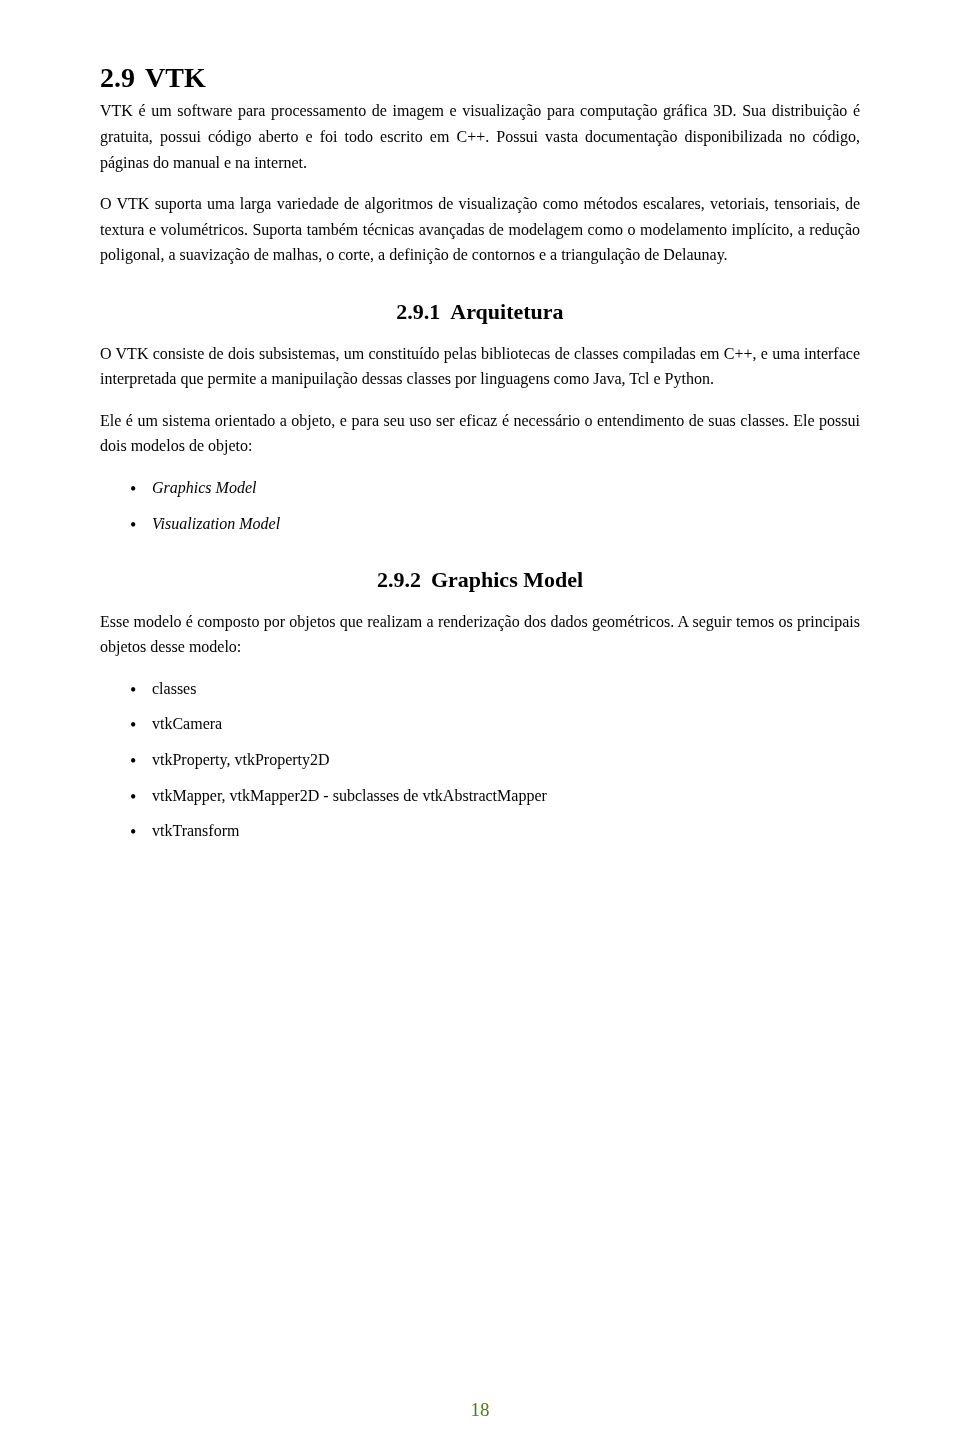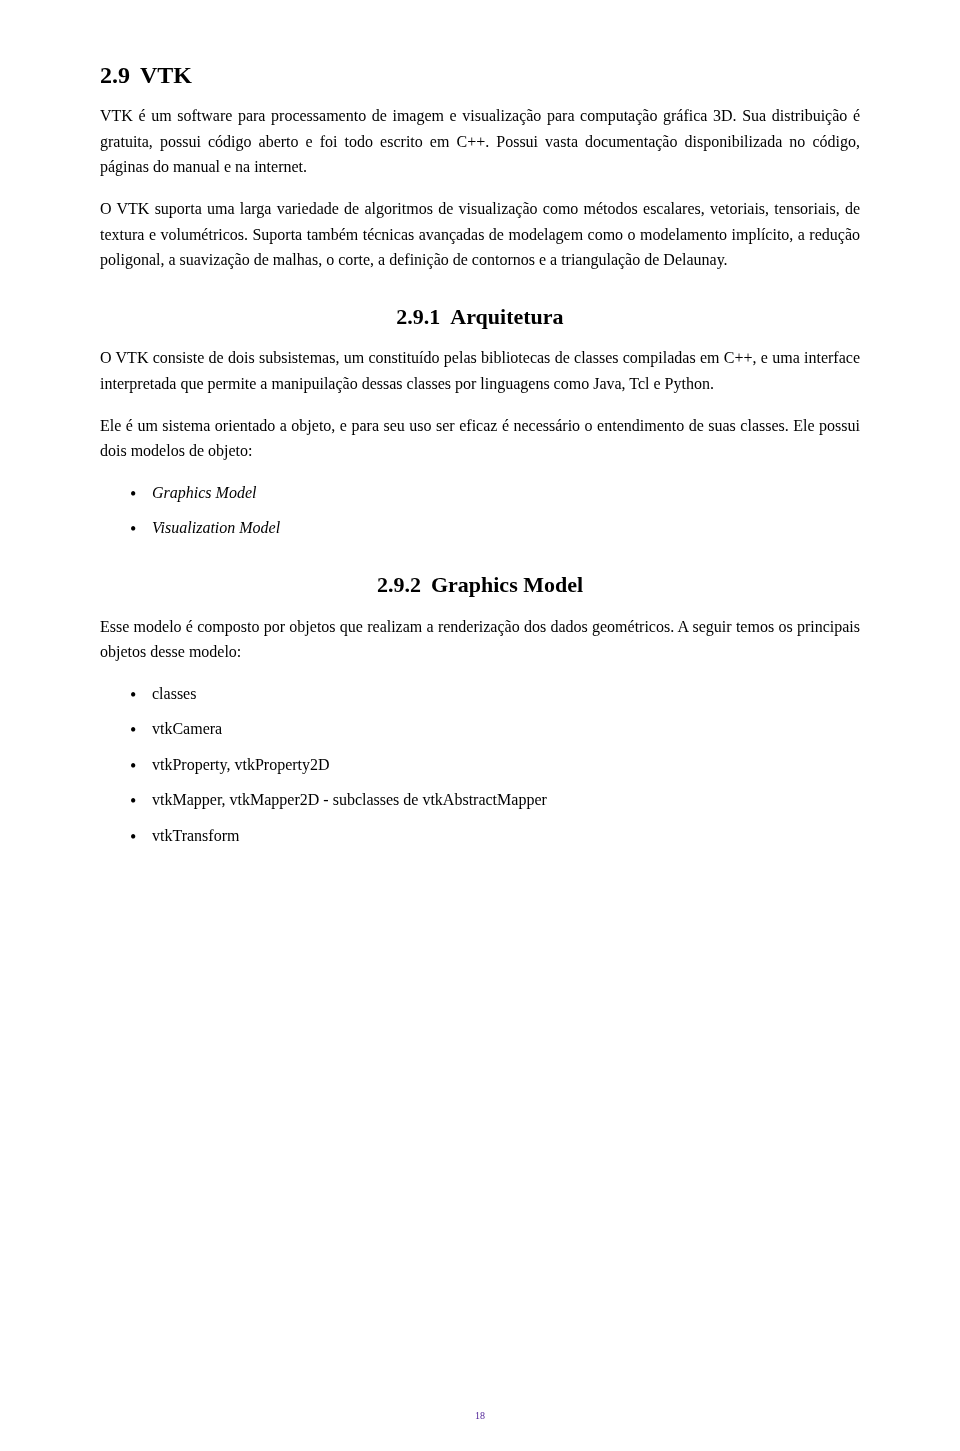--- a/index.html
+++ b/index.html
@@ -19,23 +19,23 @@
 
     .page {
       width: 960px;
       min-height: 1451px;
       background: #ffffff;
       padding: 60px 100px 60px 100px;
       position: relative;
     }
 
     .section-title {
-      font-size: 24px;
+      font-size: 28px;
       font-weight: bold;
-      margin-bottom: 12px;
+      margin-bottom: 2px;
       line-height: 1.3;
     }
 
     .section-number {
       margin-right: 10px;
     }
 
     .subsection-title {
       font-size: 22px;
       font-weight: bold;
@@ -75,22 +75,22 @@
 
     .italic {
       font-style: italic;
     }
 
     .page-number {
       position: absolute;
       bottom: 30px;
       left: 50%;
       transform: translateX(-50%);
-      font-size: 10px;
-      color: #4c1d95;
+      font-size: 19px;
+      color: #4d7c0f;
     }
 
     .section-292 {
       margin-top: 30px;
     }
   </style>
 </head>
 <body>
 
 <div class="page">

